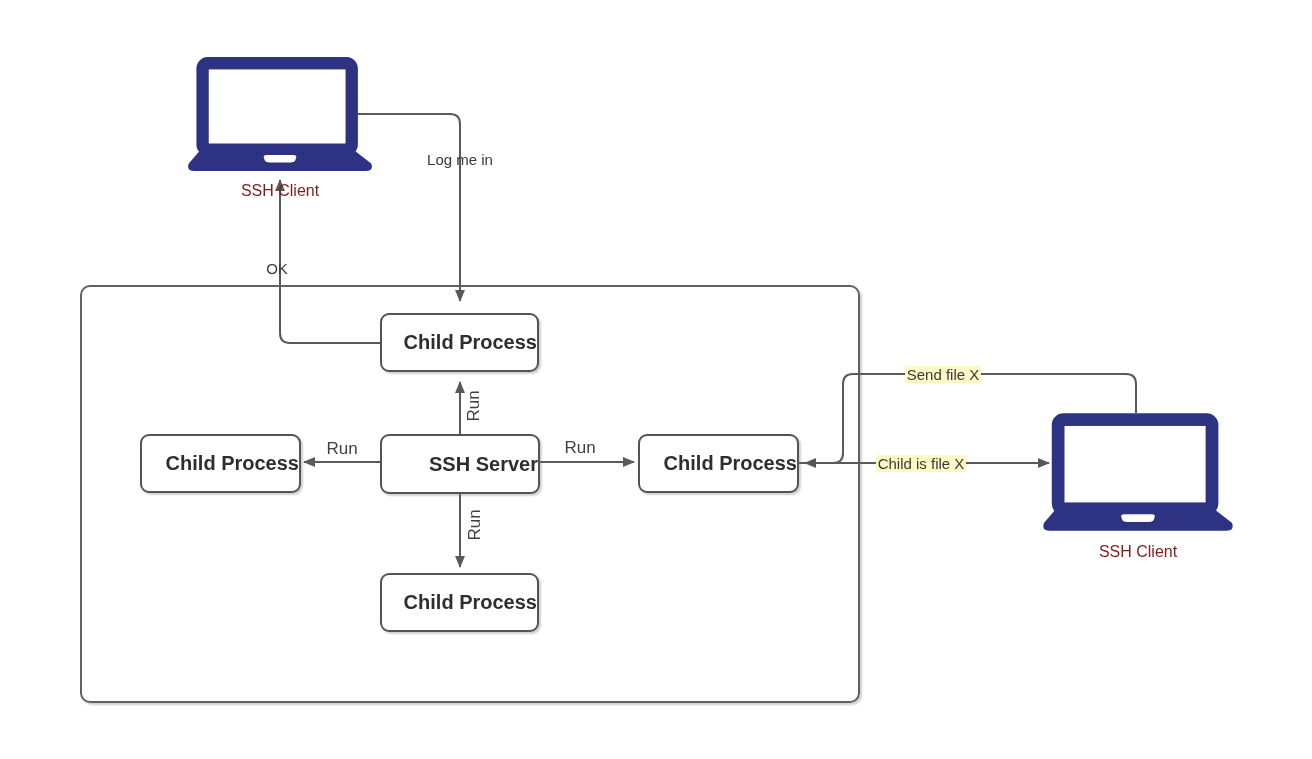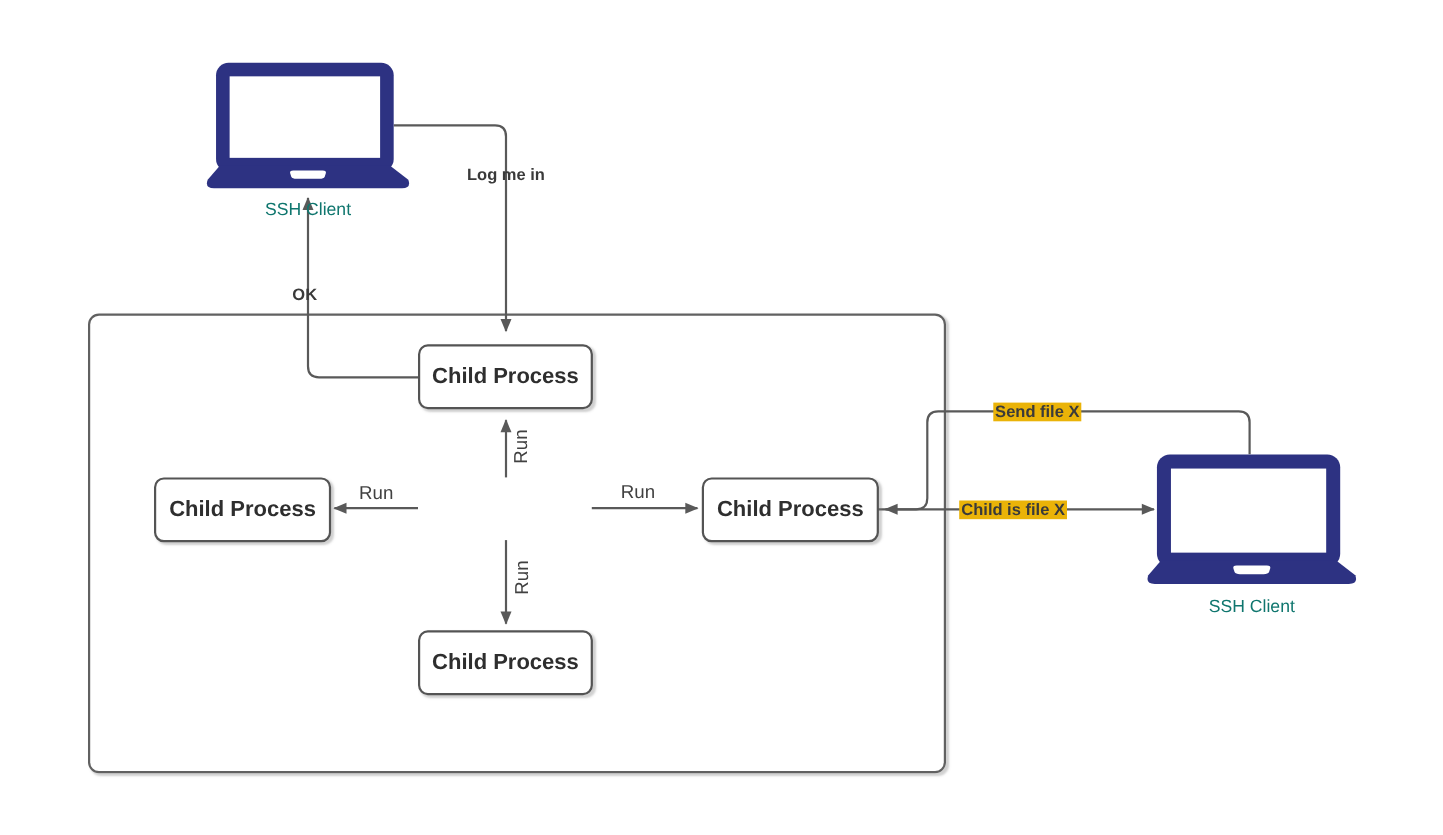--- a/index.html
+++ b/index.html
@@ -32,44 +32,44 @@
     background: transparent;
     box-shadow: 2px 2px 2px rgba(120,120,120,0.35);
   }
   .process-box {
     position: absolute;
     background: #ffffff;
     border: 2.5px solid #545454;
     border-radius: 9px;
     display: flex;
     align-items: center;
-    justify-content: center;
+    justify-content: flex-end;
     font-weight: bold;
     font-size: 20px;
     color: #2e2e2e;
     box-shadow: 2px 2px 2px rgba(120,120,120,0.35);
     white-space: nowrap;
   }
   .box-child-top    { left: 380px; top: 313px; width: 155px; height: 55px; }
   .box-child-left   { left: 140px; top: 434px; width: 157px; height: 55px; }
   .box-server       { left: 380px; top: 434px; width: 156px; height: 56px; }
   .box-child-right  { left: 638px; top: 434px; width: 157px; height: 55px; }
   .box-child-bottom { left: 380px; top: 573px; width: 155px; height: 55px; }
 
   .edge-label {
     position: absolute;
     font-size: 15px;
-    font-weight: bold;
+    font-weight: normal;
     color: #3a3a3a;
     text-align: center;
     white-space: nowrap;
     line-height: 18px;
   }
   .label-masked {
-    background: #eab308;
+    background: #fef9c3;
     padding: 0 2px;
   }
   .run-label {
     font-weight: normal;
     font-size: 17px;
     color: #414141;
   }
   .vertical {
     transform: rotate(-90deg);
     transform-origin: center center;
@@ -84,21 +84,21 @@
   .lbl-here-file   { left: 850px; top: 455px; width: 142px; }
 
   .laptop {
     position: absolute;
   }
   .laptop-1 { left: 185px; top: 53px;  width: 190px; height: 124px; }
   .laptop-2 { left: 1040px; top: 411px; width: 196px; height: 124px; }
   .client-label {
     position: absolute;
     font-size: 16px;
-    color: #0f766e;
+    color: #7f1d1d;
     text-align: center;
     white-space: nowrap;
   }
   .client-label-1 { left: 185px; top: 182px; width: 190px; }
   .client-label-2 { left: 1040px; top: 543px; width: 196px; }
 </style>
 </head>
 <body>
 
 <div class="canvas">
@@ -121,20 +121,23 @@
       <path d="M 1136 413 V 384 Q 1136 374 1126 374 H 853 Q 843 374 843 384 V 453 Q 843 463 833 463 H 805" marker-end="url(#arrow)"></path>
       <path d="M 797 463 H 1049" marker-end="url(#arrow)"></path>
     </g>
   </svg>
 
   <div class="process-box box-child-top">
     <span>Child Process</span>
   </div>
   <div class="process-box box-child-left">
     <span>Child Process</span>
+  </div>
+  <div class="process-box box-server">
+    <span>SSH Server</span>
   </div>
   <div class="process-box box-child-right">
     <span>Child Process</span>
   </div>
   <div class="process-box box-child-bottom">
     <span>Child Process</span>
   </div>
 
   <div class="edge-label lbl-log-me-in">Log me in</div>
   <div class="edge-label lbl-ok">OK</div>

